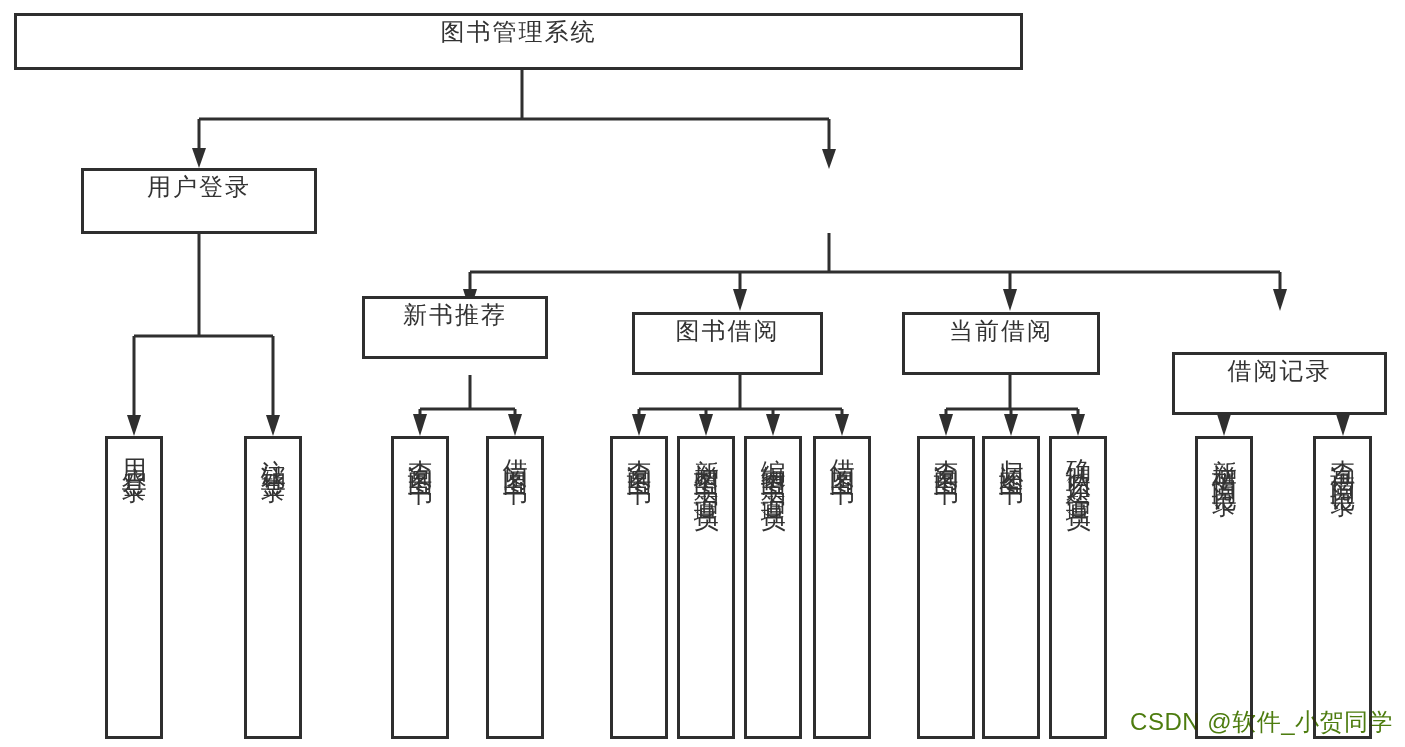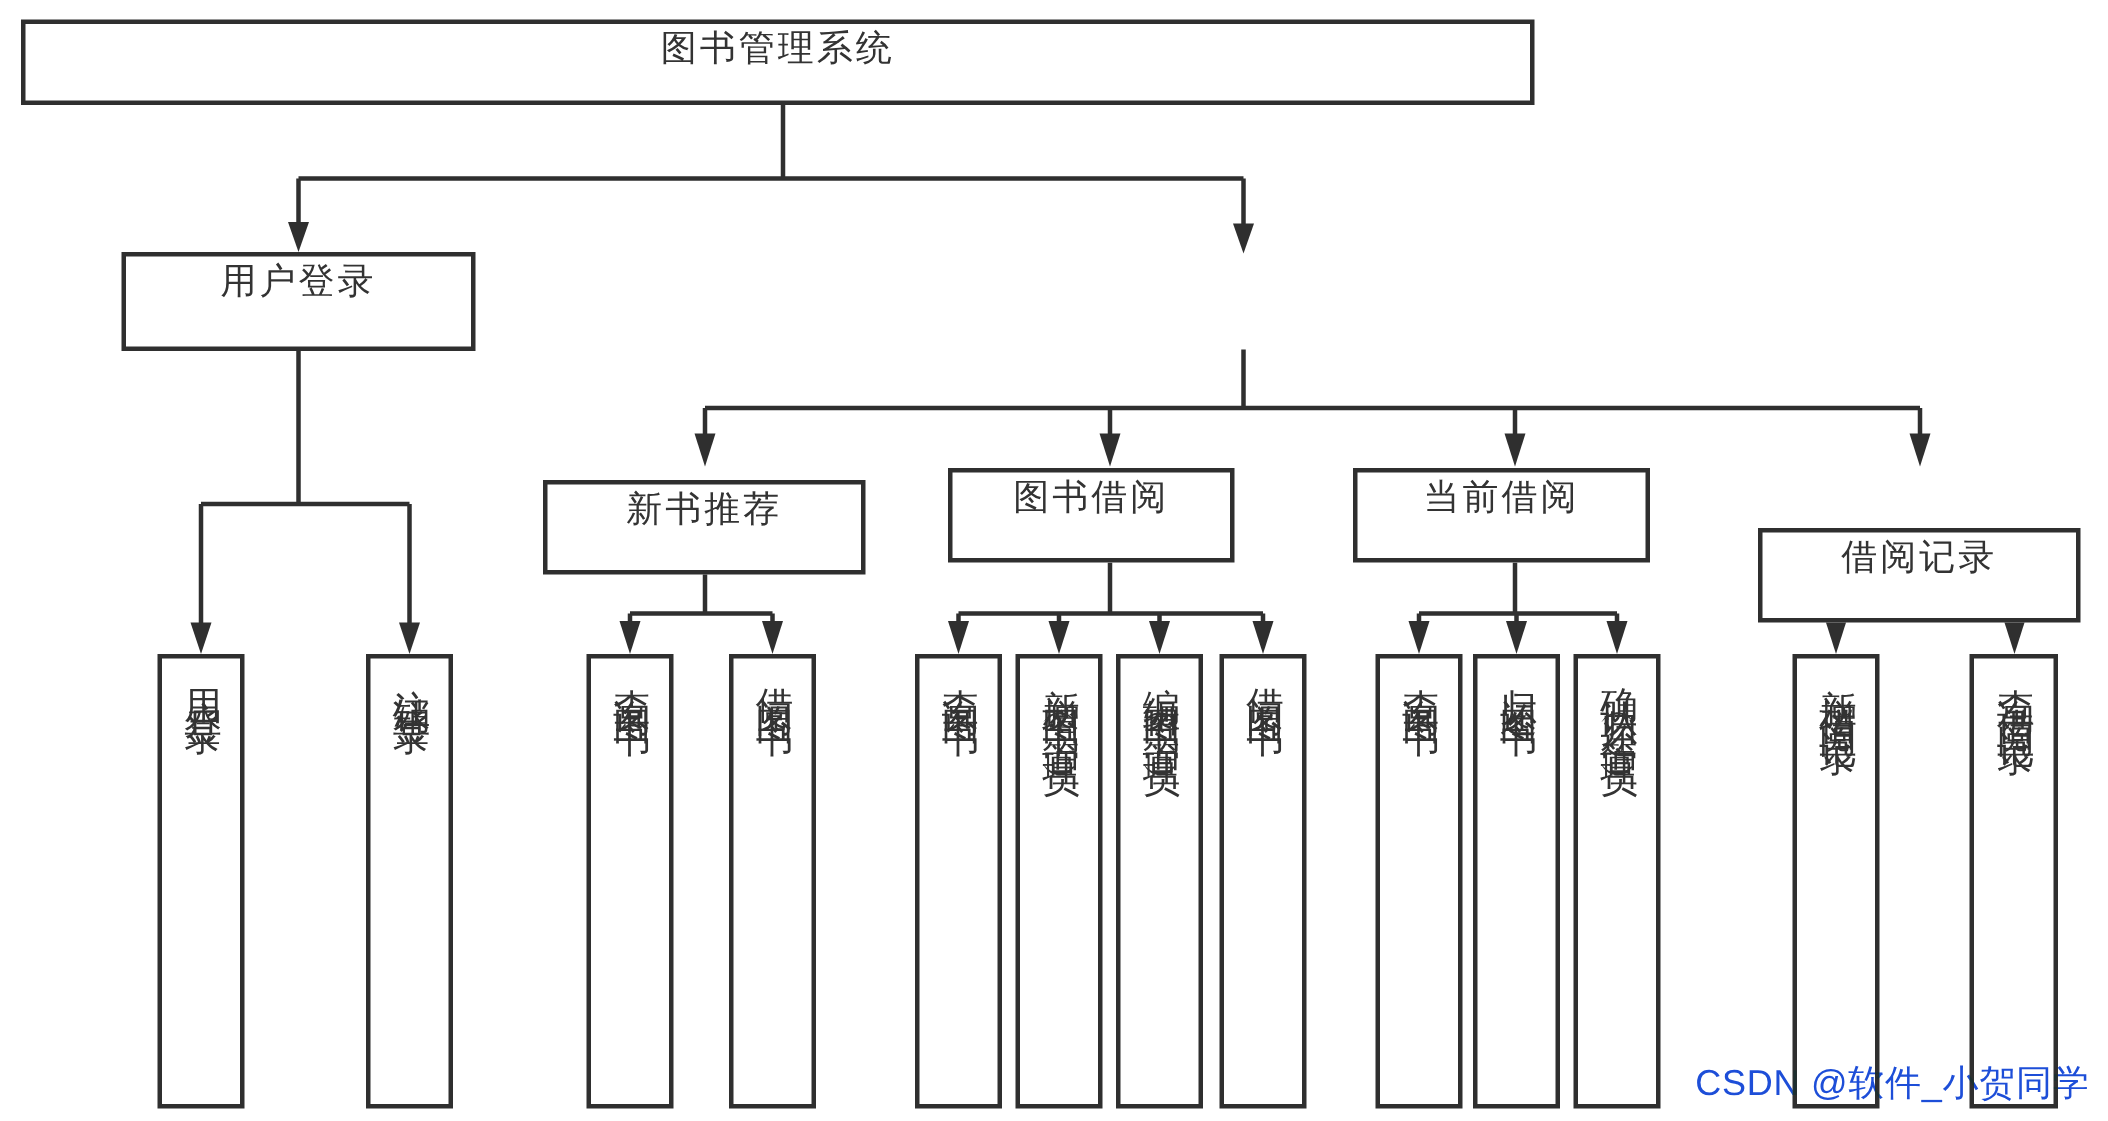--- a/index.html
+++ b/index.html
@@ -45,21 +45,21 @@
     font-size: 25px;
     letter-spacing: 7px;
     line-height: 1.1;
     white-space: normal;
   }
   .watermark {
     position: absolute;
     top: 706px;
     right: 12px;
     font-size: 24px;
-    color: #1d4ed8;
+    color: #4d7c0f;
     letter-spacing: 0.5px;
     z-index: 5;
     mix-blend-mode: darken;
     white-space: nowrap;
   }
   .line {
     stroke: #2f2f2f;
     stroke-width: 3;
     fill: none;
   }
@@ -104,21 +104,21 @@
   </svg>
 
   <div class="node" style="left:14px; top:13px; width:1009px; height:57px;">
     <span class="lbl">图书管理系统</span>
   </div>
 
   <div class="node" style="left:81px; top:168px; width:236px; height:66px;">
     <span class="lbl">用户登录</span>
   </div>
 
-  <div class="node" style="left:362px; top:320px; width:215px; height:63px;">
+  <div class="node" style="left:362px; top:296px; width:186px; height:63px;">
     <span class="lbl">新书推荐</span>
   </div>
   <div class="node" style="left:632px; top:312px; width:191px; height:63px;">
     <span class="lbl">图书借阅</span>
   </div>
   <div class="node" style="left:902px; top:312px; width:198px; height:63px;">
     <span class="lbl">当前借阅</span>
   </div>
   <div class="node" style="left:1172px; top:312px; width:215px; height:63px;margin-top:40px;">
     <span class="lbl">借阅记录</span>

